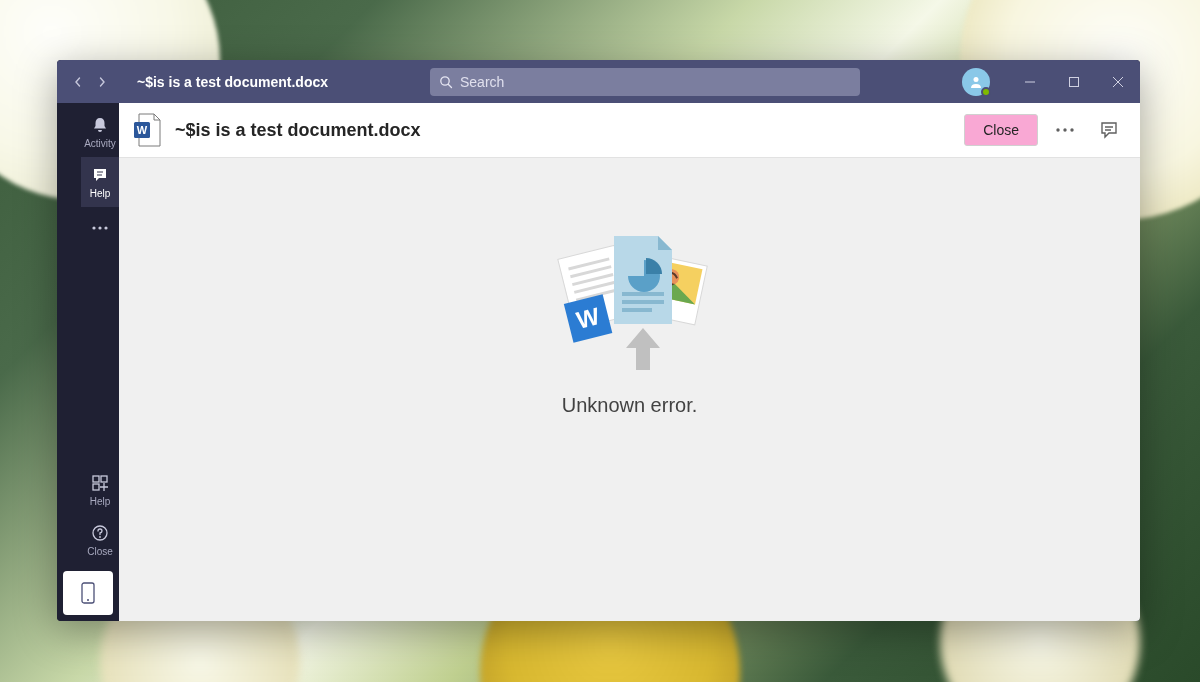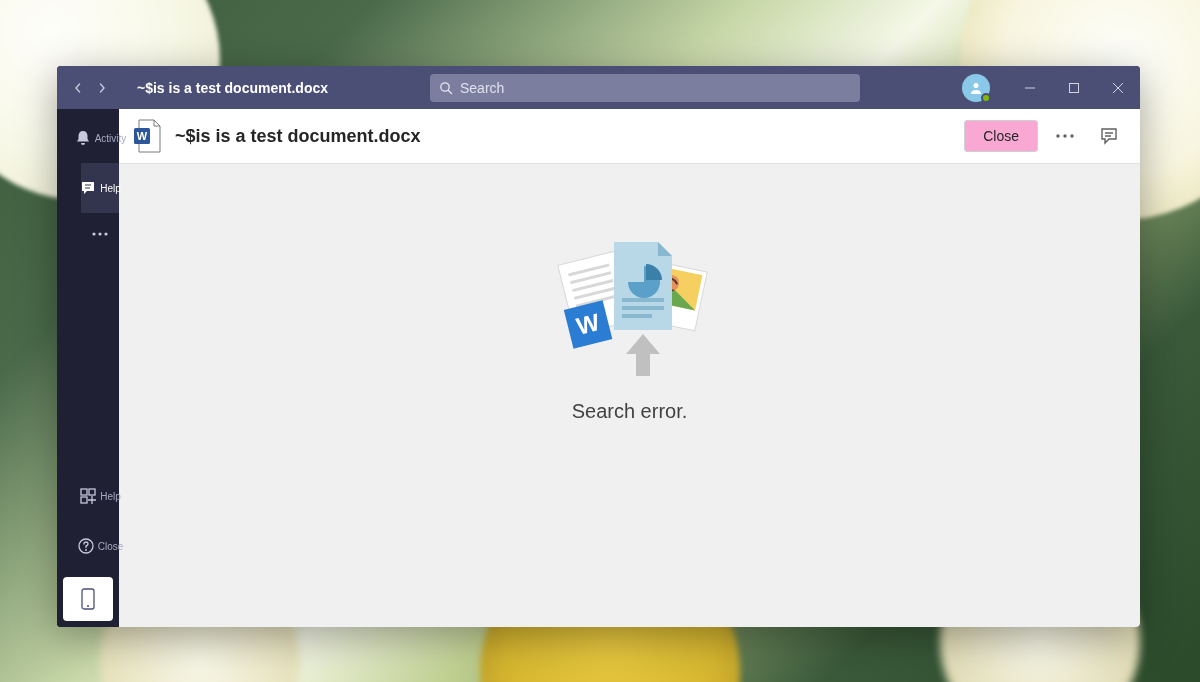--- a/index.html
+++ b/index.html
@@ -13,21 +13,21 @@
   
   .bg-flower { position: absolute; border-radius: 50%; }
   .bg-flower.f1 { width: 280px; height: 280px; background: radial-gradient(circle at 40% 40%, #fefefa 0%, #f8f8e8 50%, #e8e8c8 100%); top: -80px; left: -60px; filter: blur(2px); }
   .bg-flower.f2 { width: 320px; height: 320px; background: radial-gradient(circle at 50% 50%, #fefefa 0%, #f8f6e0 50%, #e0d8a0 100%); top: -100px; right: -80px; filter: blur(2px); }
   .bg-flower.f3 { width: 260px; height: 260px; background: radial-gradient(circle at 50% 40%, #e8c840 0%, #d8b830 50%, #a08020 100%); bottom: -120px; left: 480px; filter: blur(3px); }
   .bg-flower.f4 { width: 200px; height: 200px; background: radial-gradient(circle, #f8f8e8 0%, #e0d8a8 100%); bottom: -80px; left: 100px; filter: blur(4px); }
   .bg-flower.f5 { width: 200px; height: 200px; background: radial-gradient(circle, #f8f8e8 0%, #d8d0a0 100%); bottom: -60px; right: 60px; filter: blur(4px); }
 
   .app-window {
     position: absolute;
-    top: 66px;
+    top: 60px;
     left: 57px;
     width: 1083px;
     height: 561px;
     background: #1f1f33;
     border-radius: 4px;
     box-shadow: 0 10px 40px rgba(0,0,0,0.35);
     display: flex;
     flex-direction: column;
     overflow: hidden;
   }
@@ -96,21 +96,21 @@
   }
   .leftrail {
     width: 62px;
     background: #1f2033;
     display: flex;
     flex-direction: column;
     padding-top: 4px;
   }
   .rail-item {
     height: 50px;
-    display: flex; flex-direction: row;
+    display: flex; flex-direction: column;
     align-items: center; justify-content: center;
     color: #a8a9bf;
     font-size: 10px;
     gap: 3px;
     cursor: pointer;
     position: relative;
     margin-left: 24px;
   }
   .rail-item.active { background: #33344d; color: #fff; }
   .rail-item .icon { width: 20px; height: 20px; display:flex;align-items:center;justify-content:center; }
@@ -359,19 +359,19 @@
               <path d="M106 30 L106 46 L122 46 A16 16 0 0 0 106 30 Z" fill="#3a80a8"></path>
               <rect x="82" y="64" width="42" height="4" fill="#88b8d0"></rect>
               <rect x="82" y="72" width="42" height="4" fill="#88b8d0"></rect>
               <rect x="82" y="80" width="30" height="4" fill="#88b8d0"></rect>
             </g>
 
             <g>
               <polygon points="103,100 86,120 96,120 96,142 110,142 110,120 120,120" fill="#c0c0c0"></polygon>
             </g>
           </svg>
-          <div class="error-text">Search error.</div>
+          <div class="error-text">Unknown error.</div>
         </div>
       </div>
 
     </div>
   </div>
 </div>
 
 </body></html>

